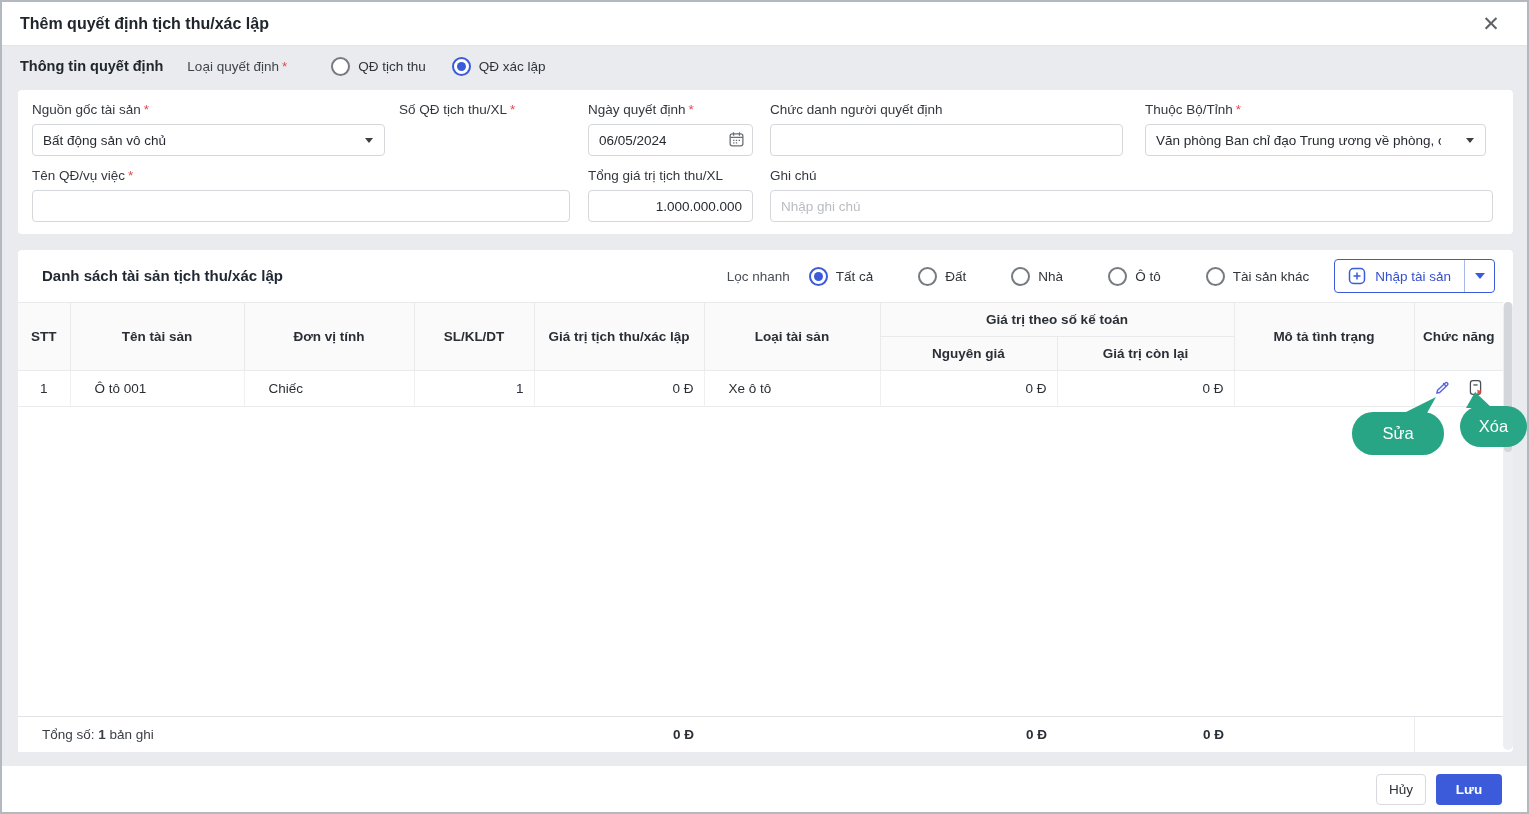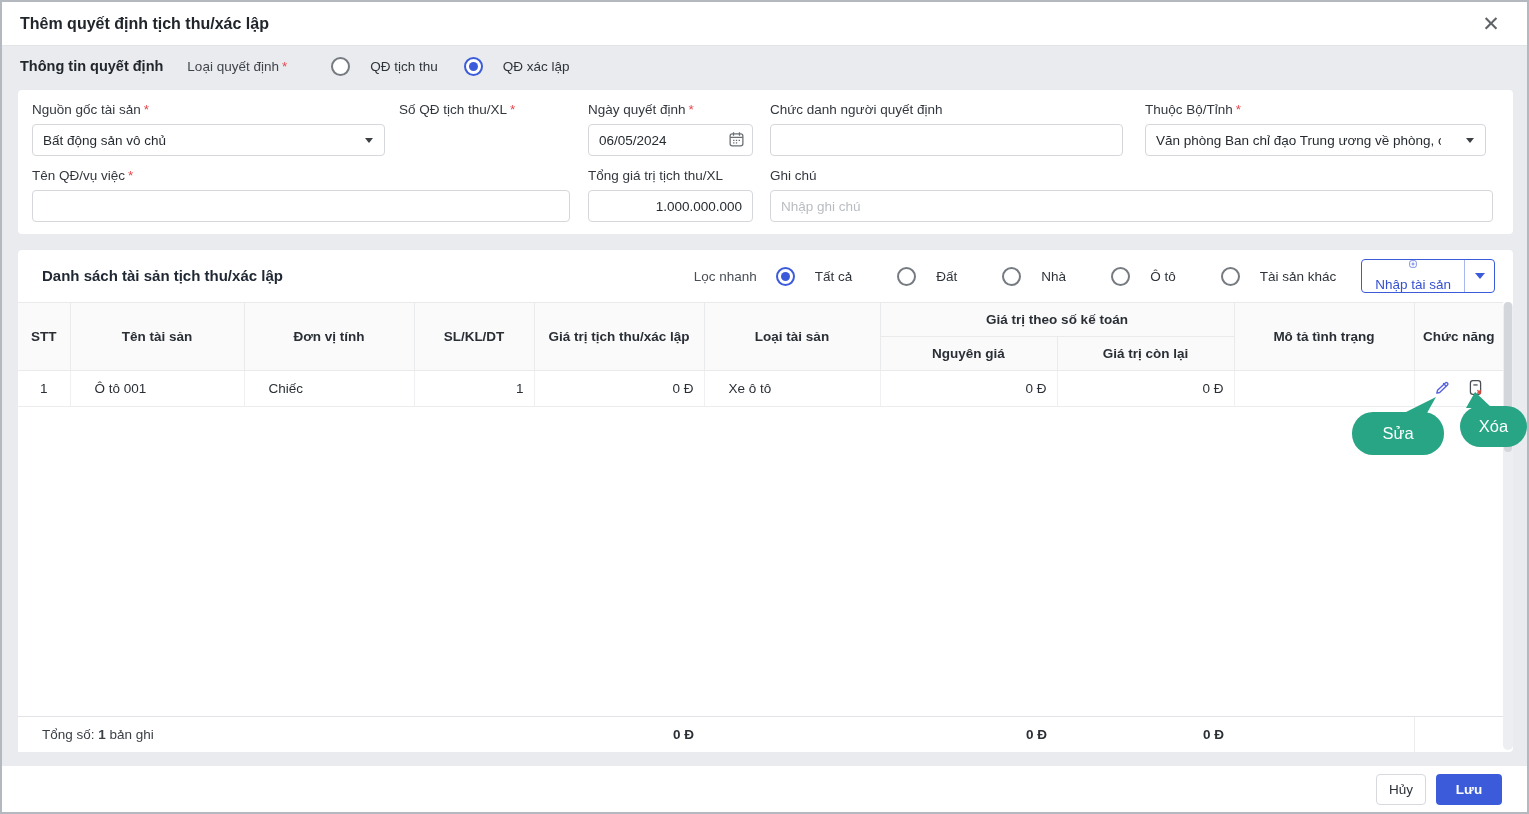--- a/index.html
+++ b/index.html
@@ -11,21 +11,21 @@
   .dlg-header { position: absolute; top: 0; left: 0; right: 0; height: 44px; background: #fff; border-bottom: 1px solid #e3e4e6; }
   .dlg-title { position: absolute; left: 18px; top: 0; line-height: 43px; font-size: 16px; font-weight: bold; color: #21262c; }
   .close-x { position: absolute; right: 22px; top: 8px; width: 28px; height: 28px; font-size: 21px; color: #5f6368;
              display: flex; align-items: center; justify-content: center; cursor: pointer; background: none; border: none; }
 
   
   .section-row { position: absolute; top: 44px; left: 0; right: 0; height: 40px; display: flex; align-items: center; }
   .sec-title { margin-left: 18px; font-weight: bold; font-size: 14.5px; color: #22272d; }
   .type-label { margin-left: 24px; color: #40454b; }
   .req { color: #e5484d; margin-left: 3px; }
-  .radio-item { display: flex; align-items: center; gap: 20px; cursor: pointer; }
+  .radio-item { display: flex; align-items: center; gap: 8px; cursor: pointer; }
   .radio-item.first { margin-left: 44px; }
   .radio-item + .radio-item { margin-left: 26px; }
   .radio { width: 19px; height: 19px; border-radius: 50%; background: #fff; border: 2px solid #767b81; position: relative; flex: 0 0 auto; }
   .radio.checked { border-color: #3b5bdb; }
   .radio.checked::after { content: ""; position: absolute; inset: 3px; border-radius: 50%; background: #3b5bdb; }
   .radio-label { color: #2f343a; }
 
   
   .card { position: absolute; background: #fff; border-radius: 4px; }
   .form-card { left: 16px; top: 88px; width: 1495px; height: 144px; }
@@ -54,21 +54,21 @@
   .f-tong   { left: 570px;  top: 78px; width: 165px; }
   .f-ghichu { left: 752px;  top: 78px; width: 723px; }
 
   
   .table-card { left: 16px; top: 248px; width: 1495px; height: 502px; }
   .list-title { position: absolute; left: 24px; top: 17px; font-size: 15px; font-weight: bold; color: #1f2733; }
   .filter-cluster { position: absolute; right: 18px; top: 0; height: 52px; display: flex; align-items: center; gap: 19px; }
   .filter-label { color: #4a4f56; }
   .import-btn { display: flex; align-items: stretch; height: 34px; border: 1px solid #3b5bdb; border-radius: 4px;
                 background: #fff; margin-left: 6px; cursor: pointer; }
-  .import-main { display: flex; align-items: center; gap: 9px; padding: 0 13px; color: #3550cf; flex-direction: column; }
+  .import-main { display: flex; align-items: center; gap: 9px; padding: 0 13px; color: #3550cf; }
   .import-caret { display: flex; align-items: center; justify-content: center; width: 30px; border-left: 1px solid #aab7ec; cursor: pointer; }
   .import-caret i { width: 0; height: 0; border-left: 5px solid transparent; border-right: 5px solid transparent; border-top: 6px solid #3b5bdb; }
 
   table.grid { position: absolute; top: 52px; left: 0; width: 1485px; border-collapse: collapse; table-layout: fixed; }
   table.grid th { background: #fafafa; font-weight: bold; font-size: 13.5px; color: #2a2f36;
                   height: 34px; border: 1px solid #e9eaec; text-align: center; }
   table.grid th:first-child { border-left: none; }
   table.grid tr > *:last-child { border-right: none; }
   table.grid td { height: 36px; border-bottom: 1px solid #ececee; border-right: 1px solid #f0f0f2; font-size: 13.5px; color: #2b3036; }
   table.grid td:first-child { border-left: none; }

